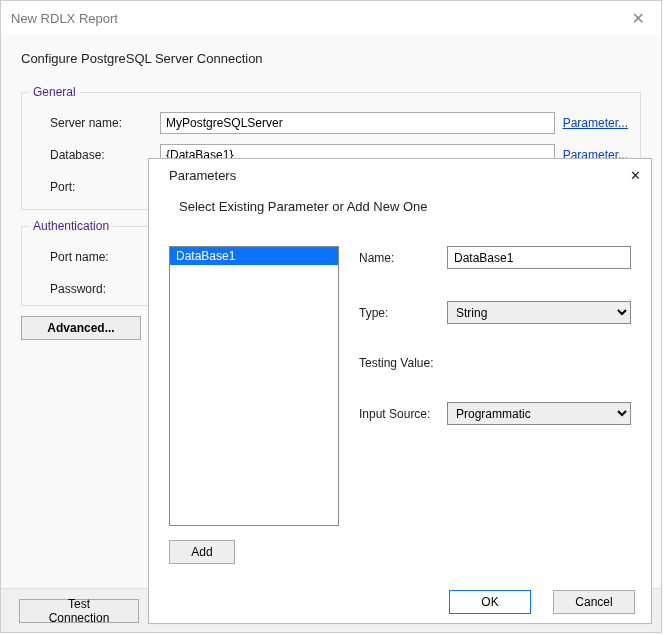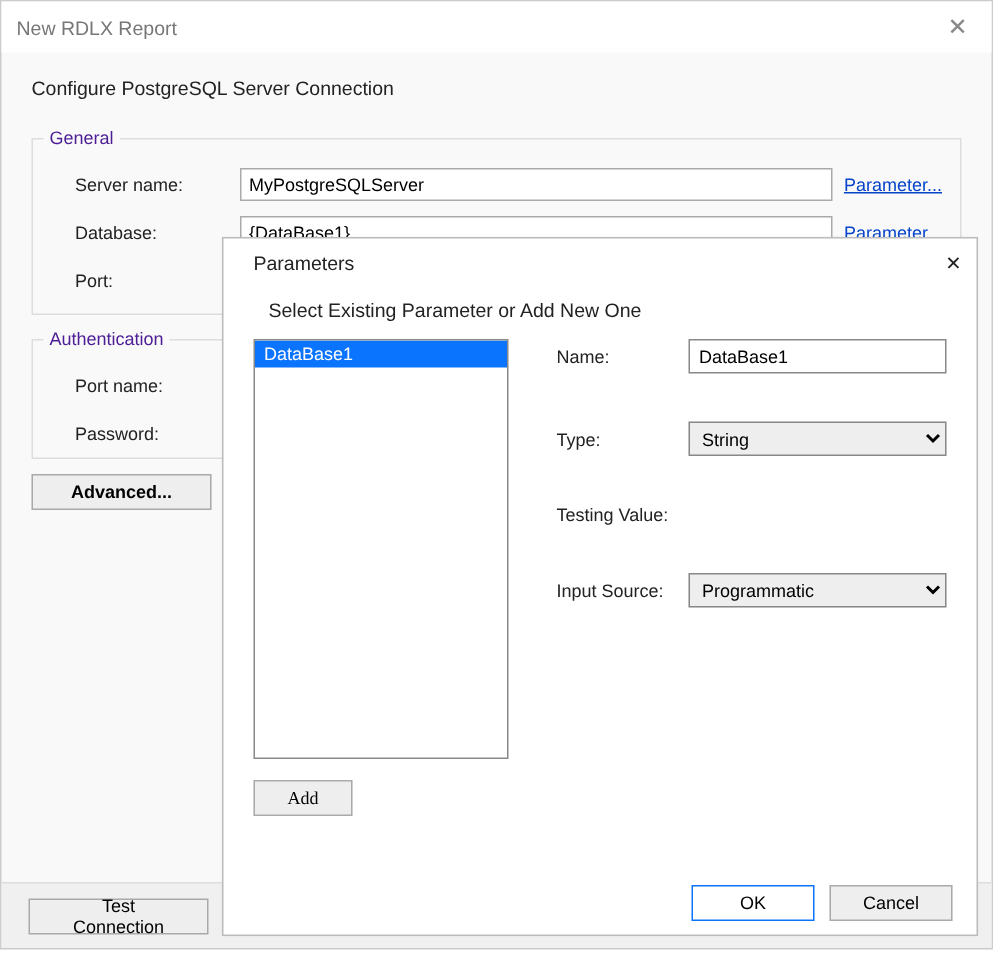--- a/index.html
+++ b/index.html
@@ -127,21 +127,22 @@
     font-size: 13px;
   }
   .child-sub {
     padding: 8px 0 12px 30px;
     font-size: 13px;
     color: #222;
   }
   .child-body {
     display: flex;
     padding: 0 20px;
-    gap: 32px;
+    gap: 20px;
+    margin-top: 20px;
   }
   .listbox {
     width: 170px;
     height: 280px;
     border: 1px solid #888;
     background: #fff;
     overflow: hidden;
   }
   .listbox .item {
     padding: 2px 6px;
@@ -165,30 +166,30 @@
     border: 1px solid #888;
     padding: 2px 6px;
     font-family: inherit;
     font-size: 12px;
     background: #fff;
   }
   .rform select.rinput {
     background: #eee;
     padding-left: 4px;
   }
-  .add-row { padding: 6px 0 0 32px; font-family: Liberation Serif, serif; }
+  .add-row { padding: 6px 0 0 32px; }
   .child-bottom {
     position: absolute;
     left: 0; right: 0; bottom: 0;
     height: 42px;
     display: flex;
     align-items: center;
     justify-content: flex-end;
     padding: 0 16px;
-    gap: 10px;
+    gap: 22px;
   }
   .btn-primary {
     border: 1px solid #0a74ff;
     background: #fff;
     width: 82px;
   }
   .btn-default { width: 82px; background:#eee; }
   .btn-add { width: 66px; background:#eee; }
 </style>
 </head>

